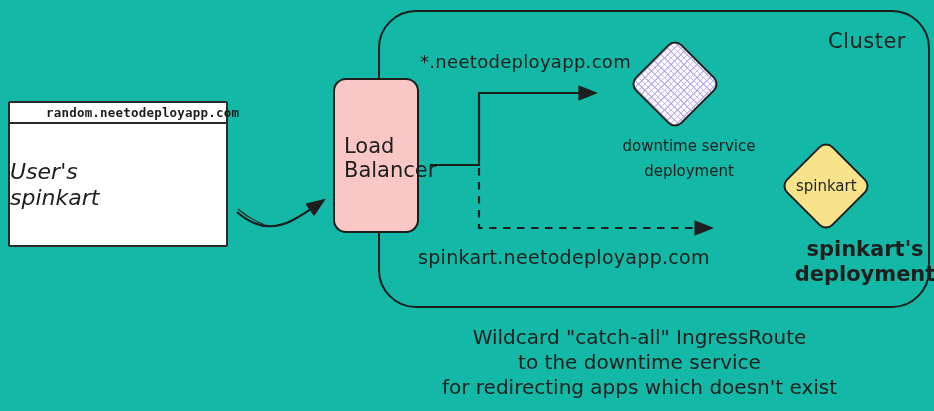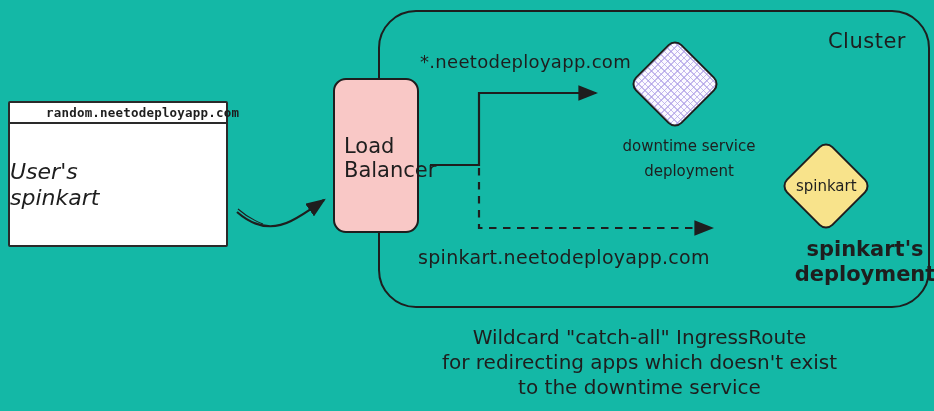--- a/index.html
+++ b/index.html
@@ -187,22 +187,22 @@
     <div>deployment</div>
   </div>
 
   <div class="label spinkart-caption">
     <div>spinkart's</div>
     <div>deployment</div>
   </div>
 
   <div class="label figure-caption">
     <div>Wildcard "catch-all" IngressRoute</div>
+    <div>to the downtime service</div>
     <div>for redirecting apps which doesn't exist</div>
-    <div>to the downtime service</div>
   </div>
 
   <svg class="arrows" viewBox="0 0 934 411" xmlns="http://www.w3.org/2000/svg">
     <defs>
       <marker id="arrowhead" markerWidth="9" markerHeight="7" refX="8" refY="3.5" orient="auto">
         <path d="M0,0 L9,3.5 L0,7 Z" fill="#1e1e1e"></path>
       </marker>
     </defs>
 
     <g>

